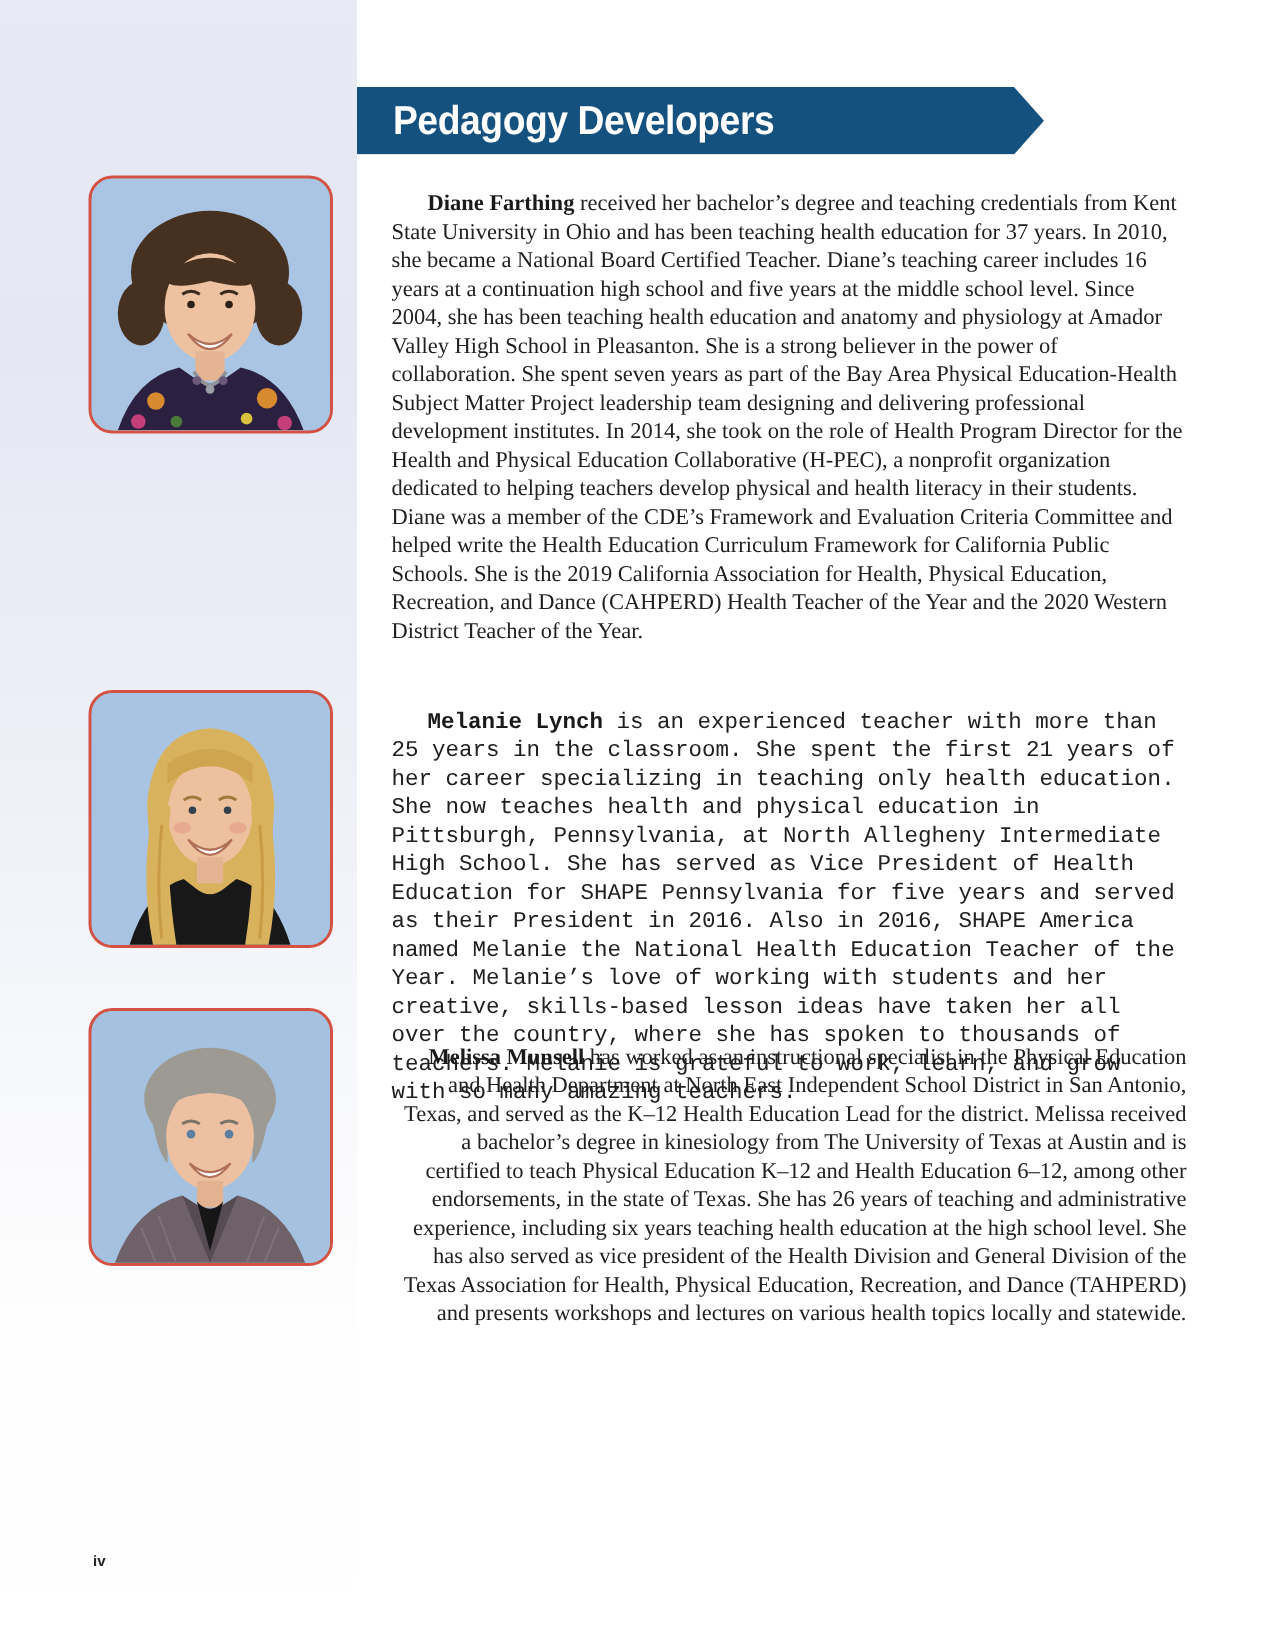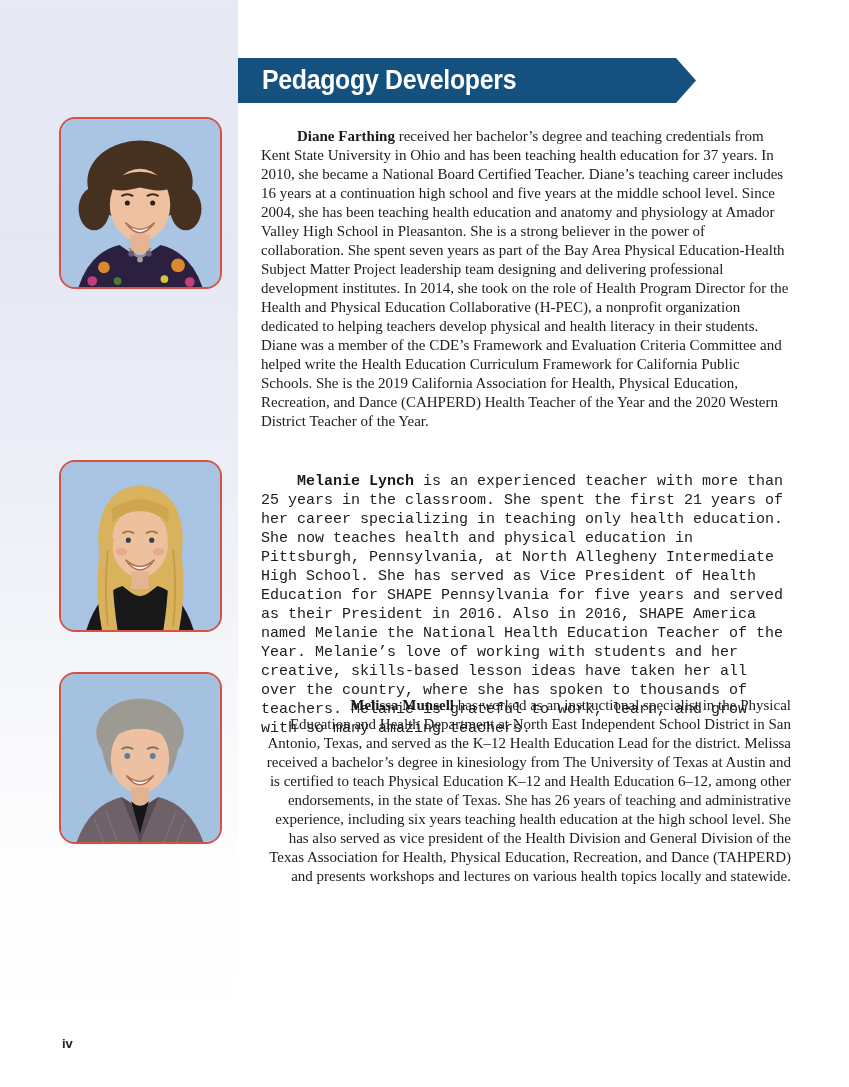--- a/index.html
+++ b/index.html
@@ -32,26 +32,26 @@
   .photo-2{top:460px;}
   .photo-3{top:672px;}
   .bio-text{
     position:absolute;left:261px;width:530px;
     font-size:15px;line-height:19px;color:#202020;
     text-indent:24px;text-align:left;
   }
   .bio-1{top:112px;}
   .bio-2{top:457px;font-family:Liberation Mono, monospace;}
   .bio-3{top:681px;text-align:right;}
-  .bio-name{font-weight:bold;color:#1a1a1a;margin-left:12px;}
+  .bio-name{font-weight:bold;color:#1a1a1a;}
   .bio-name::after{content:" ";}
   .page-number{
     position:absolute;left:62px;top:1036px;
     font-family:"Liberation Sans", sans-serif;font-weight:bold;
-    font-size:13px;color:#222222;
+    font-size:10px;color:#222222;
   }
 </style>
 </head>
 <body>
 
 <div class="page">
 
   <div class="sidebar"></div>
 
   <div class="banner">

